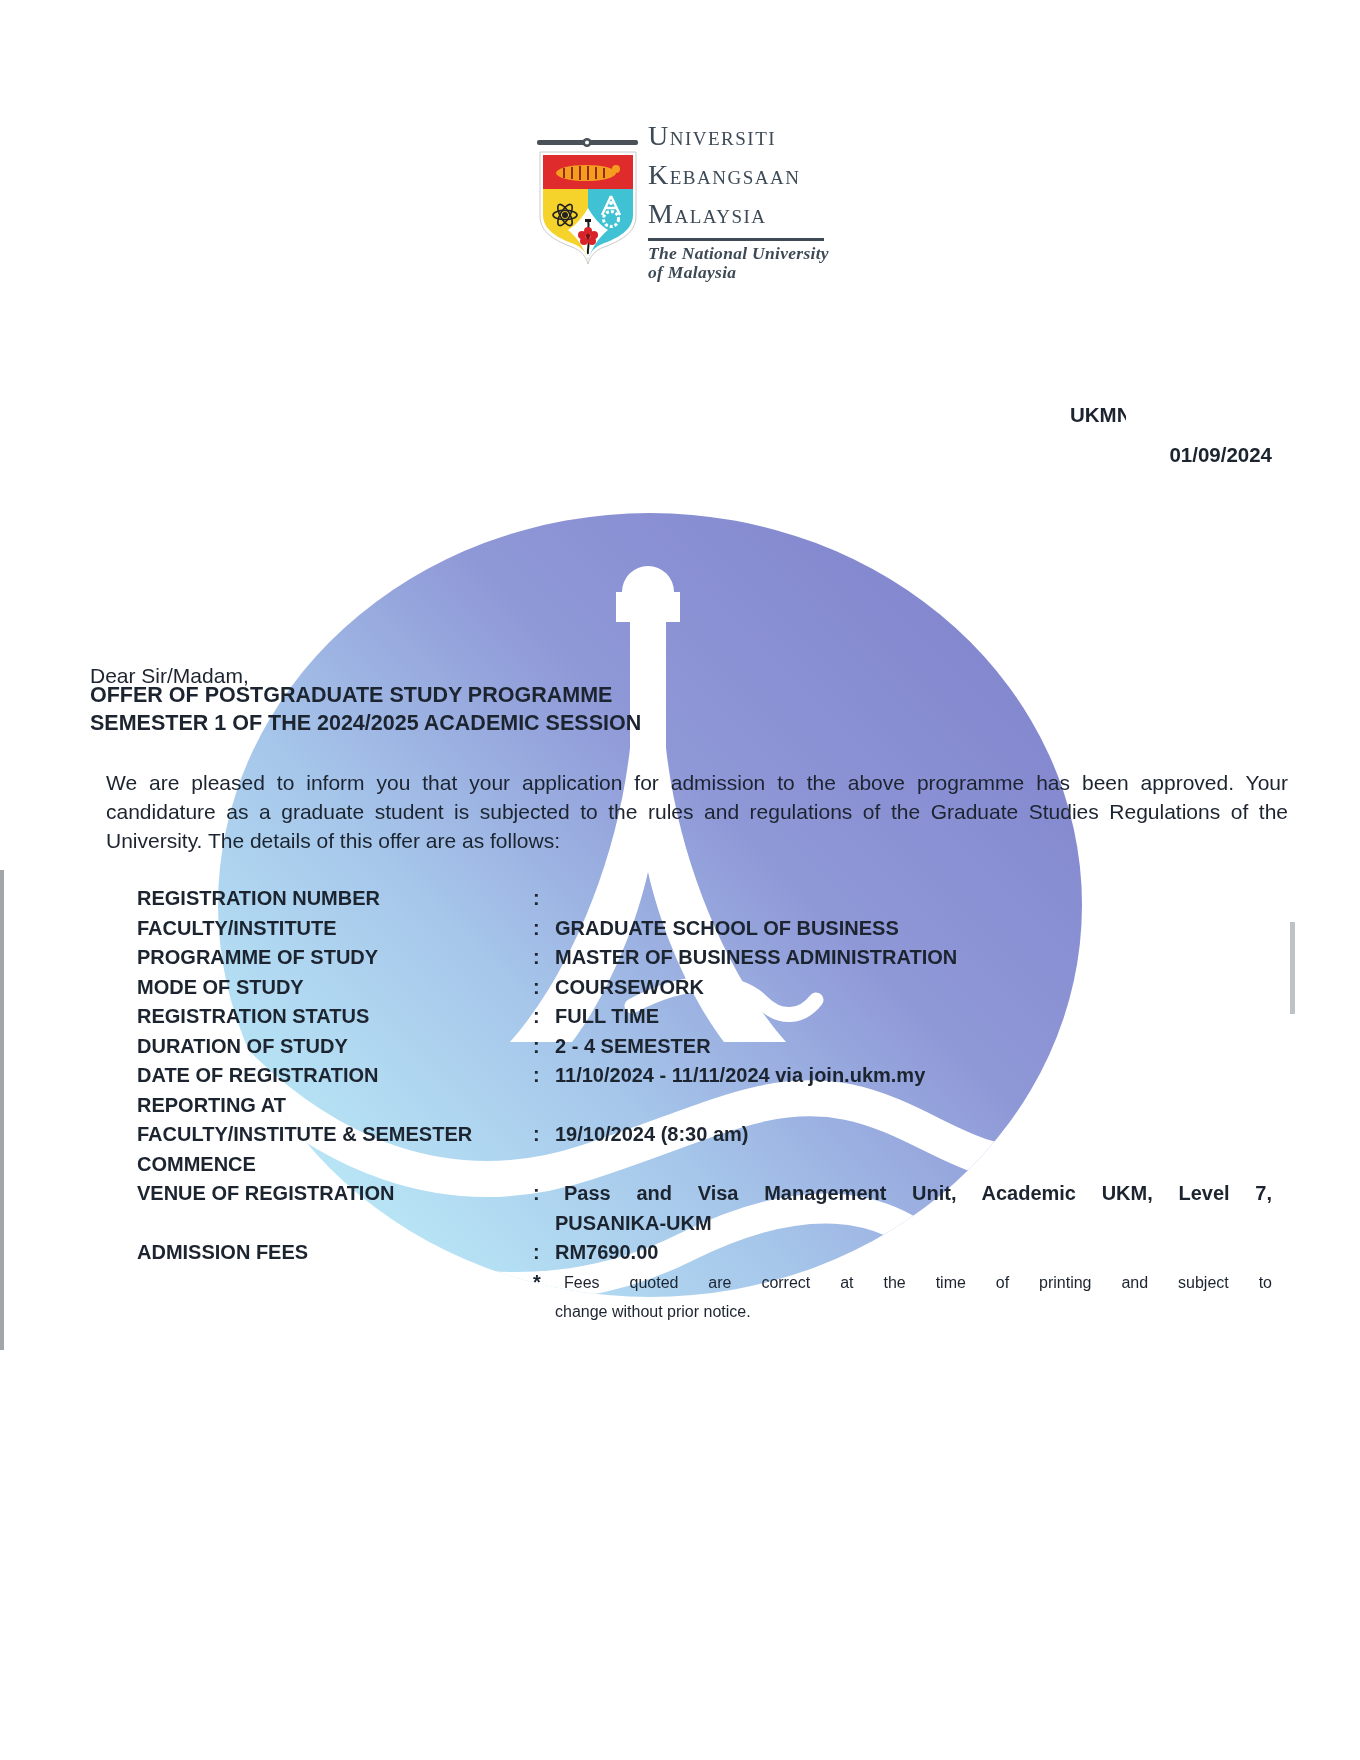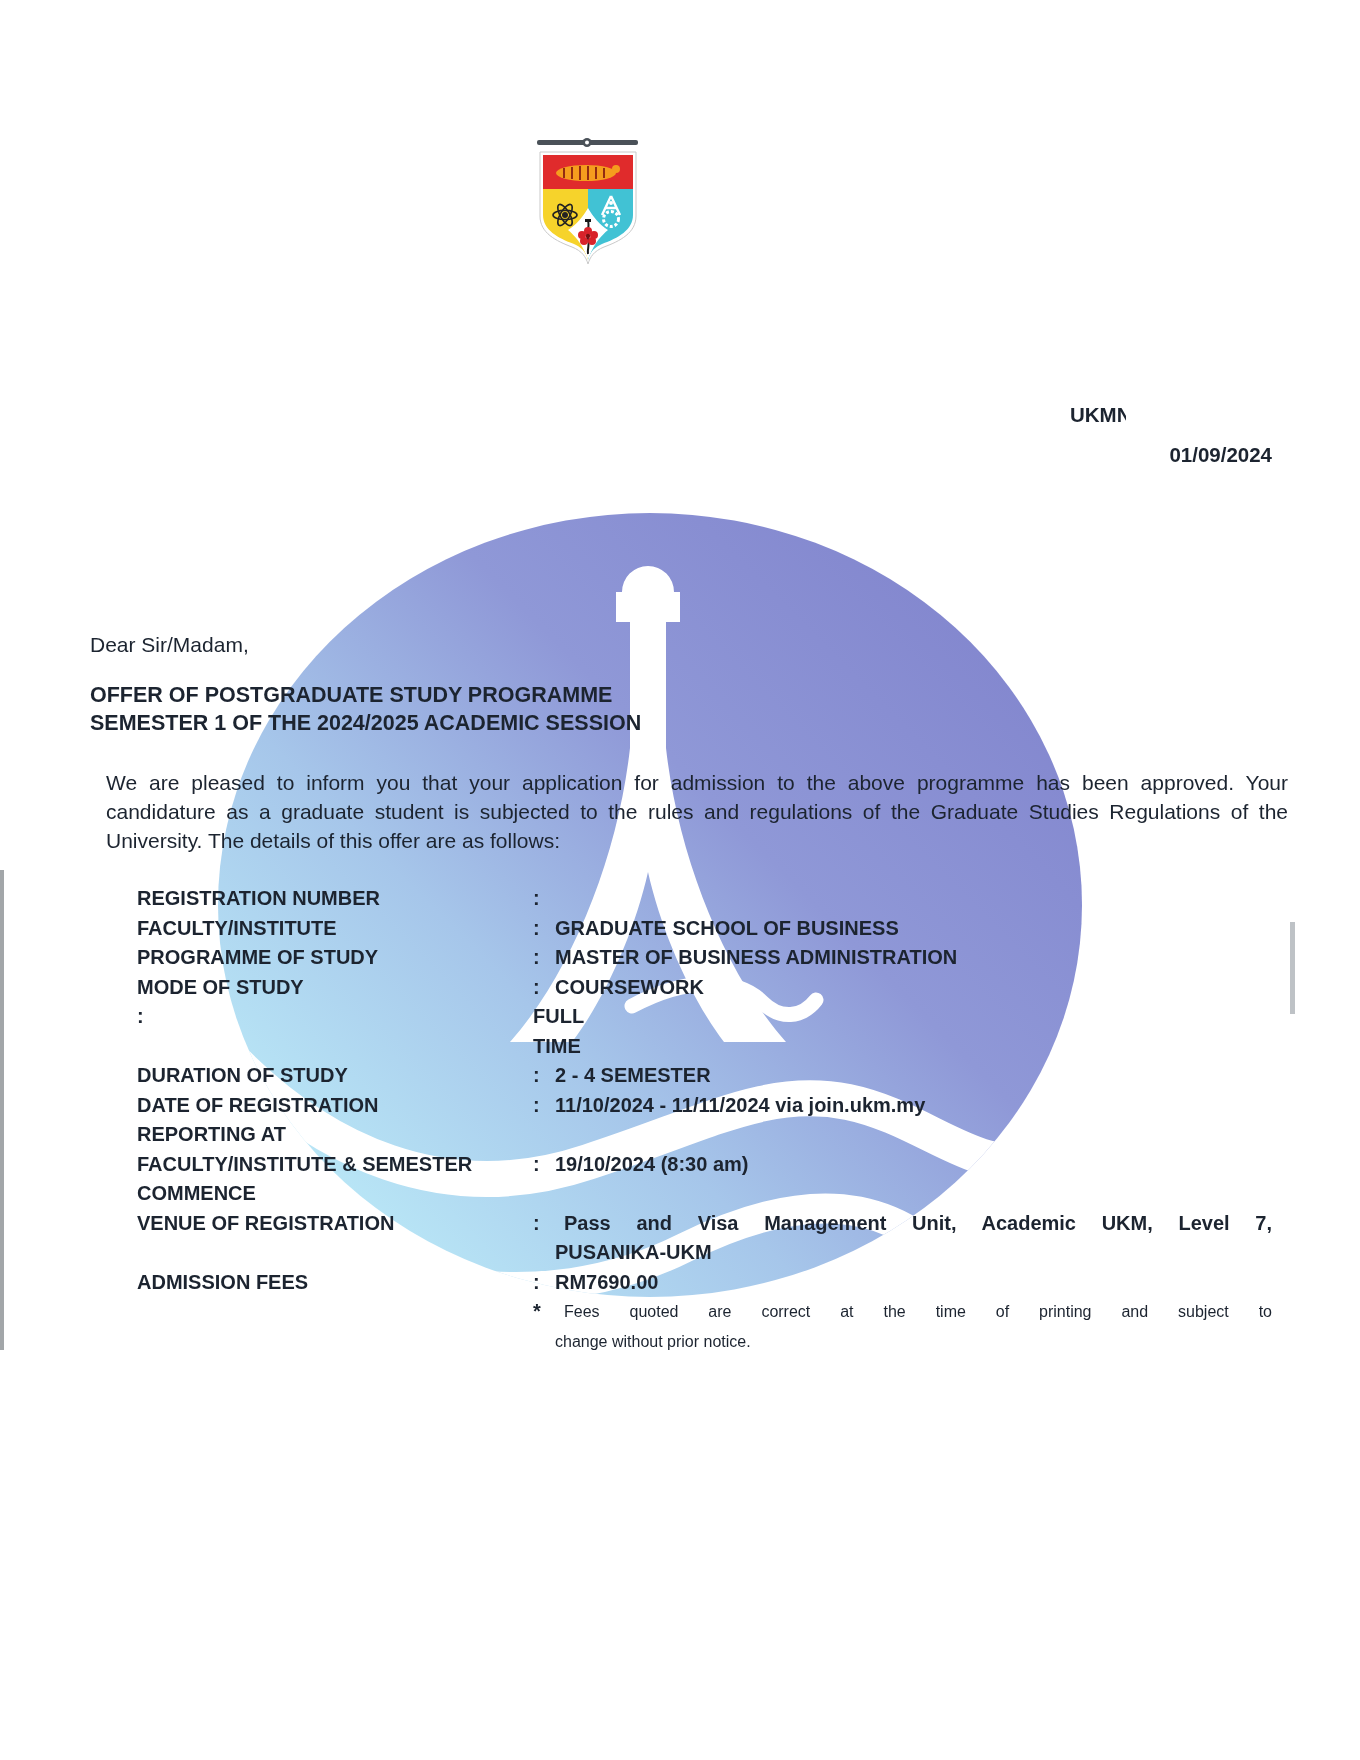--- a/index.html
+++ b/index.html
@@ -15,21 +15,21 @@
     font-family:"Liberation Serif",serif;}
   .wm-line{line-height:36px;letter-spacing:1.5px;font-size:19px;}
   .wm-line .cap{font-size:28px;}
   .wm-rule{width:176px;height:2.5px;background:var(--wordmark,#3d4a56);margin-top:3px;}
   .tagline{font-style:italic;font-weight:bold;font-size:17.5px;line-height:19.5px;margin-top:3px;letter-spacing:.3px;}
   
   .refline{position:absolute;left:1070px;top:403px;z-index:2;font-weight:bold;font-size:20.5px;white-space:nowrap;}
   .refline .clip{display:inline-block;width:9px;overflow:hidden;vertical-align:bottom;}
   .dateline{position:absolute;left:1040px;top:443px;width:232px;z-index:2;text-align:right;font-weight:bold;font-size:20.5px;}
   
-  .salutation{position:absolute;left:90px;top:633px;z-index:2;font-size:21px;}
+  .salutation{position:absolute;left:90px;top:664px;z-index:2;font-size:21px;}
   .subject{position:absolute;left:90px;top:681px;z-index:2;font-weight:bold;font-size:21.5px;line-height:28px;}
   .bodypara{position:absolute;left:90px;top:768px;width:1182px;z-index:2;font-size:21px;line-height:29px;text-align:justify;margin-left:16px;}
   
   .details{position:absolute;left:137px;top:884px;width:1135px;z-index:2;font-size:20px;line-height:29.5px;font-weight:bold;}
   .drow{display:grid;grid-template-columns:396px 22px 1fr;}
   .dl,.dc,.dv{min-height:29.5px;}
   .pad1{padding-top:29.5px;}
   .stretch{text-align:justify;text-align-last:justify;margin-left:9px;}
   .fn{font-weight:normal;font-size:16px;}
   .fmark{font-weight:bold;}
@@ -115,20 +115,30 @@
         <circle cx="58" cy="98" r="4"></circle>
           <circle cx="52" cy="102" r="4"></circle>
           <circle cx="64" cy="102" r="4"></circle>
         <circle cx="54" cy="108" r="4"></circle>
           <circle cx="62" cy="108" r="4"></circle>
       </g>
       <circle cx="58" cy="103" r="2.2" fill="#7a1010"></circle>
     </g>
   </svg>
 
+  <div class="wordmark">
+    <div class="wm-line"><span class="cap">U</span><span>NIVERSITI</span></div>
+    <div class="wm-line"><span class="cap">K</span><span>EBANGSAAN</span></div>
+    <div class="wm-line"><span class="cap">M</span><span>ALAYSIA</span></div>
+    <div class="wm-rule"></div>
+    <div class="tagline">
+      <div>The National University</div>
+      <div>of Malaysia</div>
+    </div>
+  </div>
 
   <div class="refline"><span>UKM</span><span class="clip">N</span></div>
   <div class="dateline">01/09/2024</div>
 
   <div class="salutation">Dear Sir/Madam,</div>
   <div class="subject">
     <div>OFFER OF POSTGRADUATE STUDY PROGRAMME</div>
     <div>SEMESTER 1 OF THE 2024/2025 ACADEMIC SESSION</div>
   </div>
 
@@ -149,20 +159,21 @@
       <div class="dl">PROGRAMME OF STUDY</div>
       <div class="dc">:</div>
       <div class="dv">MASTER OF BUSINESS ADMINISTRATION</div>
     </div>
     <div class="drow">
       <div class="dl">MODE OF STUDY</div>
       <div class="dc">:</div>
       <div class="dv">COURSEWORK</div>
     </div>
     <div class="drow">
+      <div class="dl">REGISTRATION STATUS</div>
       <div class="dc">:</div>
       <div class="dv">FULL TIME</div>
     </div>
     <div class="drow">
       <div class="dl">DURATION OF STUDY</div>
       <div class="dc">:</div>
       <div class="dv">2 - 4 SEMESTER</div>
     </div>
     <div class="drow">
       <div class="dl">DATE OF REGISTRATION</div>

